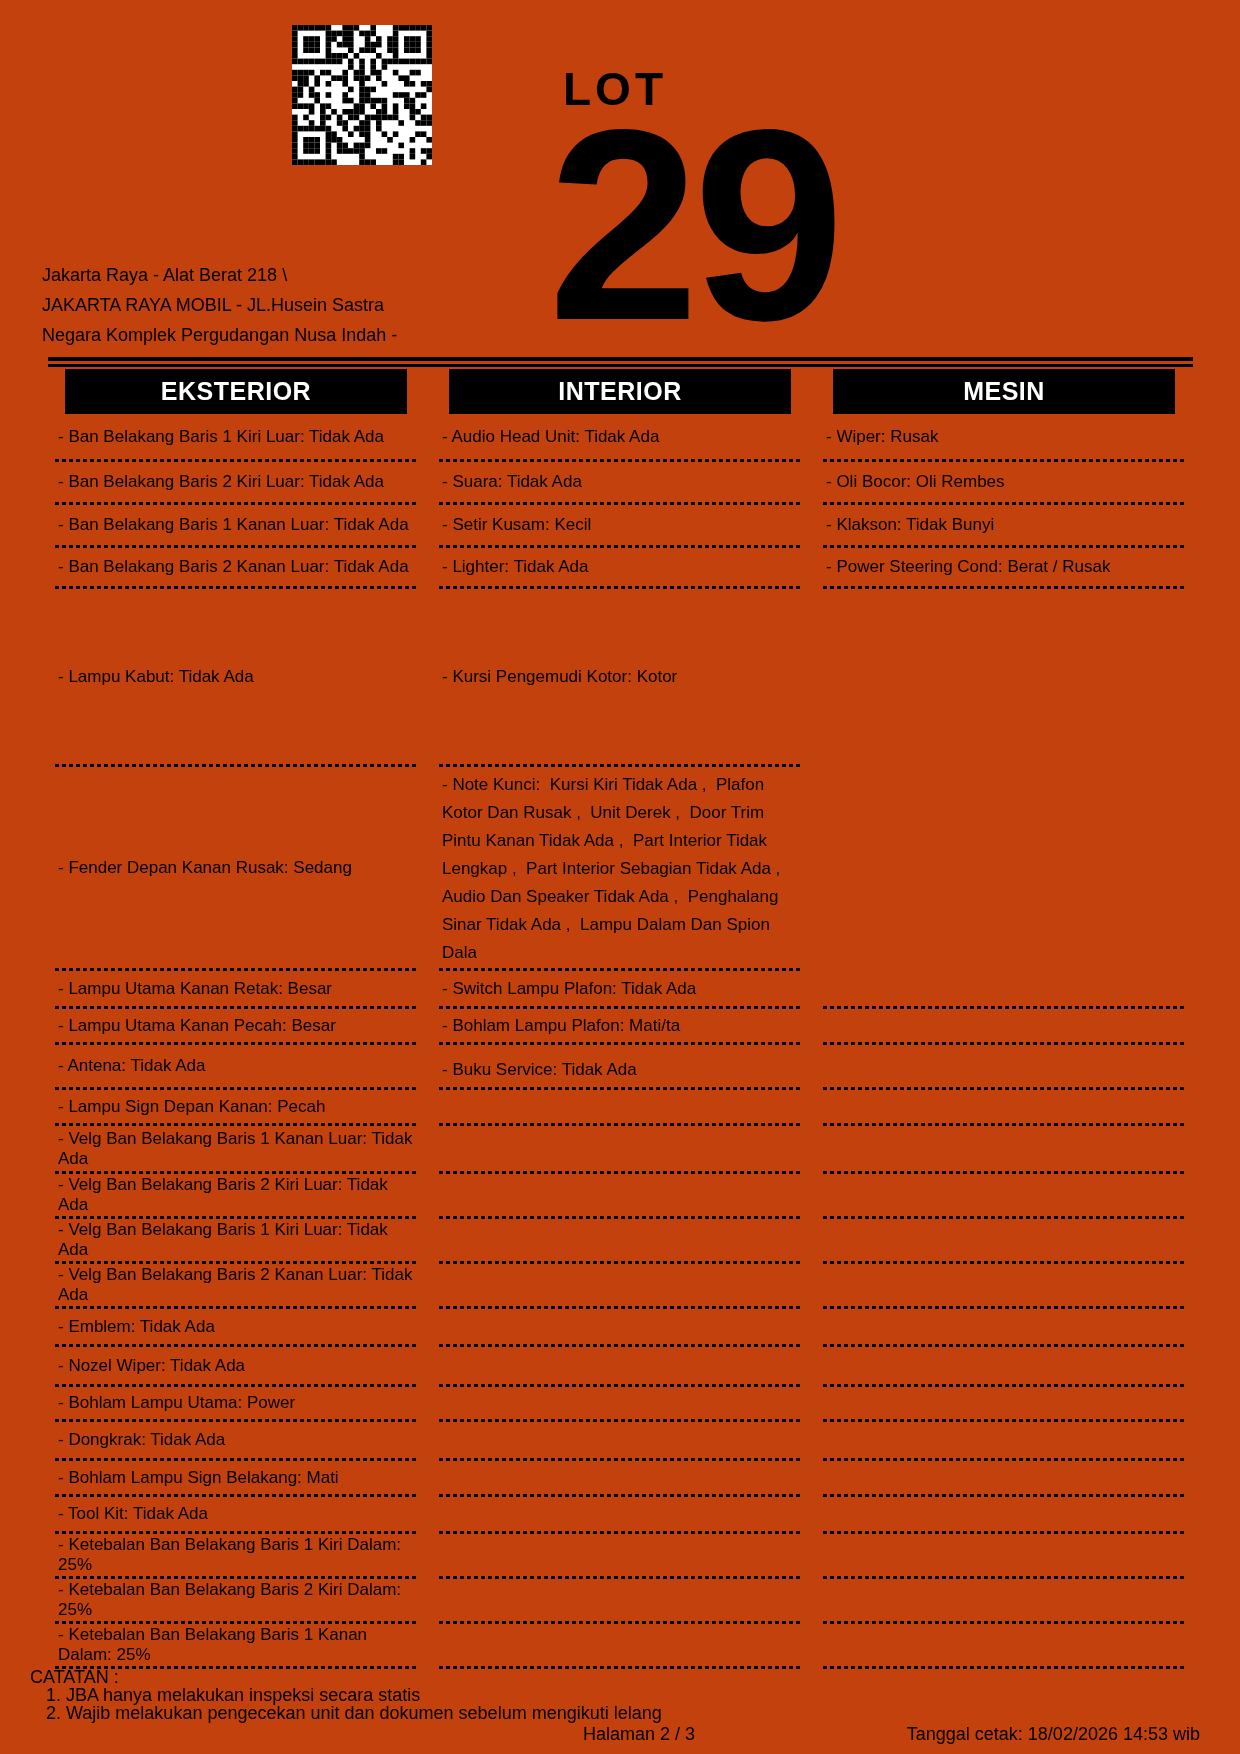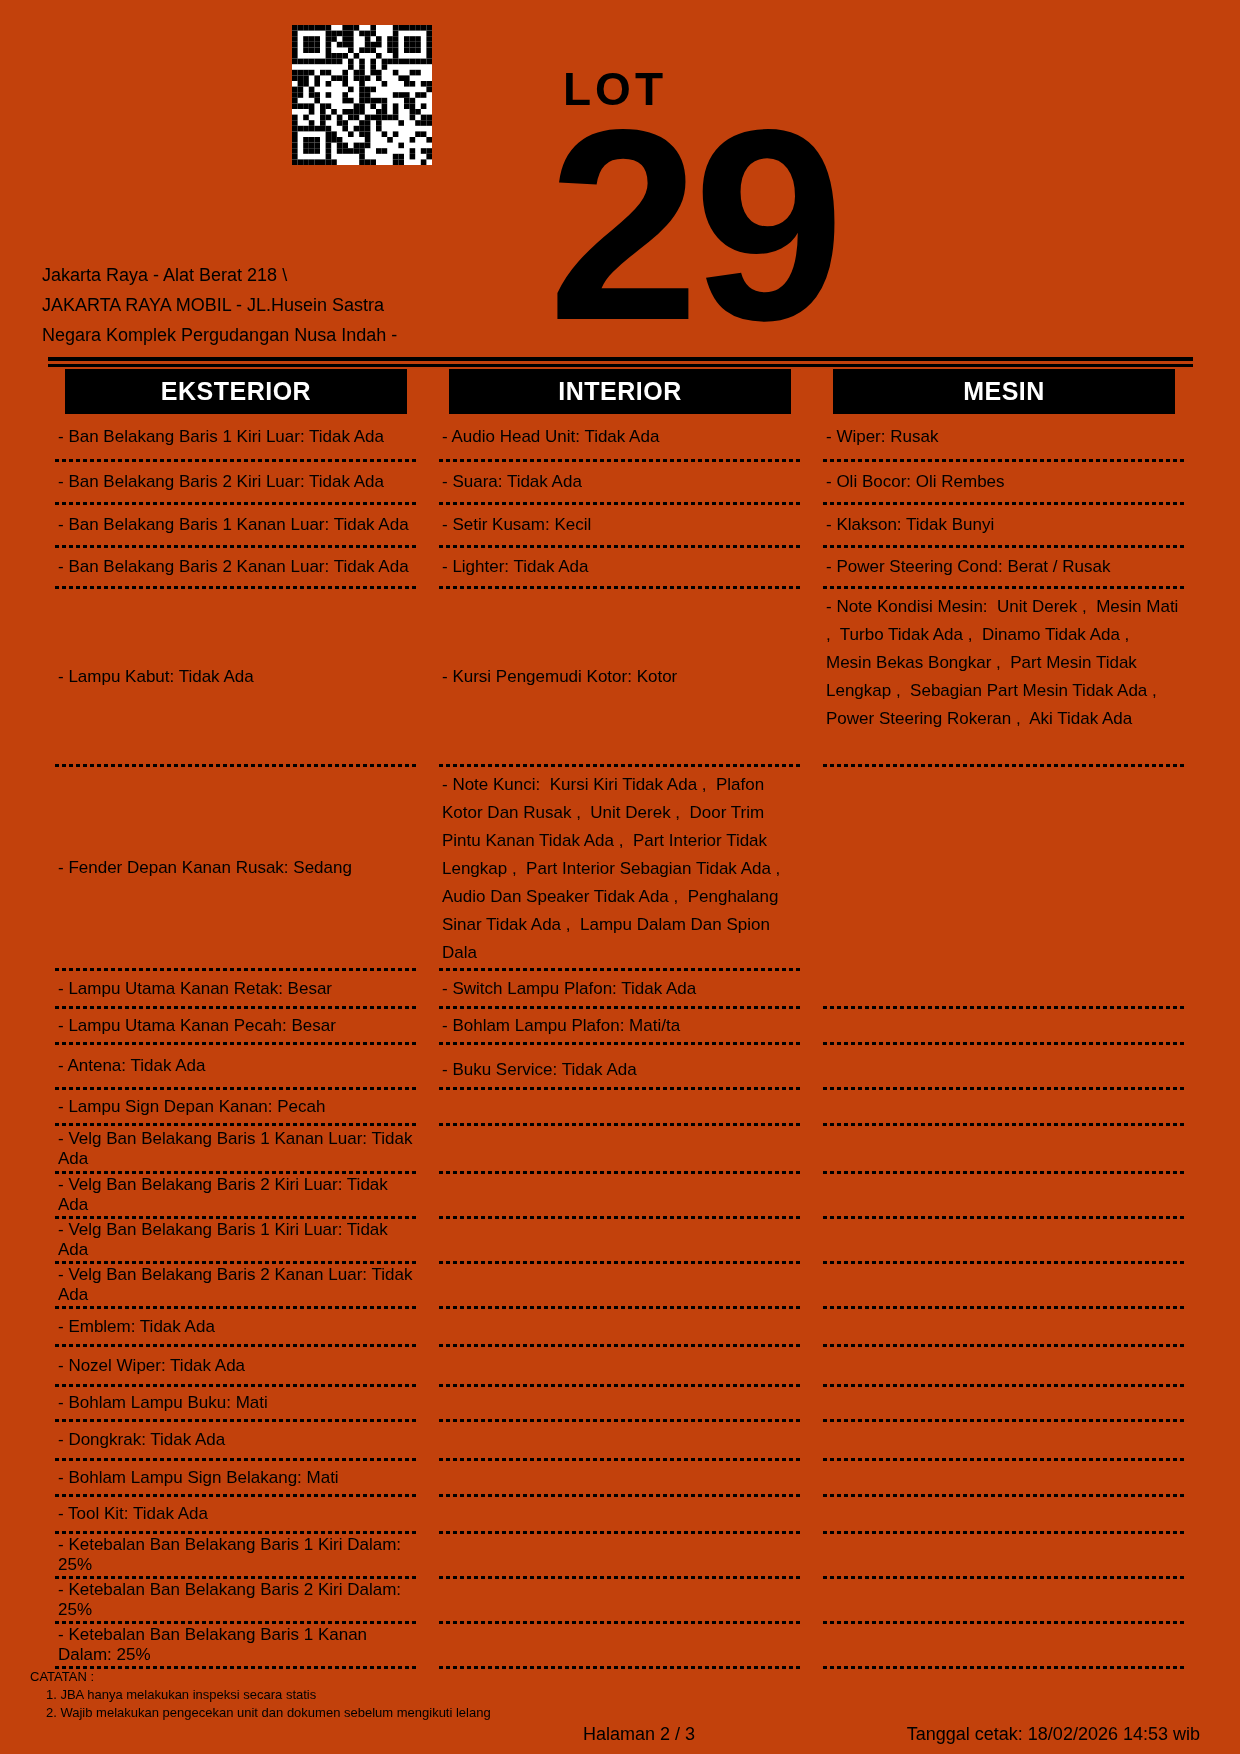--- a/index.html
+++ b/index.html
@@ -59,21 +59,21 @@
     white-space:pre-wrap;
     overflow:hidden;
   }
   .cell.c2{width:363px;}
   .cell.note{
     align-items:flex-start;
     line-height:28px;
     padding-top:4px;
   }
   
-  .catatan{position:absolute;left:30px;top:1668px;font-size:13px;line-height:18px;}
+  .catatan{position:absolute;left:30px;top:1668px;font-size:18px;line-height:18px;}
   .catatan .item{padding-left:16px;}
   .halaman{position:absolute;left:583px;top:1724px;font-size:18px;}
   .tanggal{position:absolute;right:40px;top:1724px;font-size:18px;}
 </style>
 </head>
 <body>
 
 <div class="page">
 
   <div class="qr" id="qr"><svg width="140" height="140" viewBox="0 0 140 140" xmlns="http://www.w3.org/2000/svg">
@@ -435,21 +435,20 @@
           <div class="cell c2" style="min-height: 43px;">- Klakson: Tidak Bunyi</div>
         </div>
         <div class="row">
           <div class="cell c0" style="min-height: 41px;">- Ban Belakang Baris 2 Kanan Luar: Tidak Ada</div>
           <div class="cell c1" style="min-height: 41px;">- Lighter: Tidak Ada</div>
           <div class="cell c2" style="min-height: 41px;">- Power Steering Cond: Berat / Rusak</div>
         </div>
         <div class="row">
           <div class="cell c0" style="min-height: 178px;">- Lampu Kabut: Tidak Ada</div>
           <div class="cell c1" style="min-height: 178px;">- Kursi Pengemudi Kotor: Kotor</div>
-          <div class="cell c2 note" style="min-height: 178px;">- Note Kondisi Mesin:  Unit Derek ,  Mesin Mati ,  Turbo Tidak Ada ,  Dinamo Tidak Ada ,  Mesin Bekas Bongkar ,  Part Mesin Tidak Lengkap ,  Sebagian Part Mesin Tidak Ada ,  Power Steering Rokeran ,  Aki Tidak Ada</div>
         </div>
         <div class="row">
           <div class="cell c0" style="min-height: 201px;">- Fender Depan Kanan Rusak: Sedang</div>
           <div class="cell c2 note" style="min-height: 201px;">- Note Kunci:  Kursi Kiri Tidak Ada ,  Plafon Kotor Dan Rusak ,  Unit Derek ,  Door Trim Pintu Kanan Tidak Ada ,  Part Interior Tidak Lengkap ,  Part Interior Sebagian Tidak Ada ,  Audio Dan Speaker Tidak Ada ,  Penghalang Sinar Tidak Ada ,  Lampu Dalam Dan Spion Dala</div>
         </div>
         <div class="row">
           <div class="cell c0" style="min-height: 38px;">- Lampu Utama Kanan Retak: Besar</div>
           <div class="cell c1" style="min-height: 38px;">- Switch Lampu Plafon: Tidak Ada</div>
           <div class="cell c2" style="min-height: 38px;"></div>
         </div>
@@ -492,21 +491,21 @@
           <div class="cell c0" style="min-height: 38px;">- Emblem: Tidak Ada</div>
           <div class="cell c1" style="min-height: 38px;"></div>
           <div class="cell c2" style="min-height: 38px;"></div>
         </div>
         <div class="row">
           <div class="cell c0" style="min-height: 40px;">- Nozel Wiper: Tidak Ada</div>
           <div class="cell c1" style="min-height: 40px;"></div>
           <div class="cell c2" style="min-height: 40px;"></div>
         </div>
         <div class="row">
-          <div class="cell c0" style="min-height: 35px;">- Bohlam Lampu Buku: Mati</div>
+          <div class="cell c0" style="min-height: 35px;">- Bohlam Lampu Utama: Power</div>
           <div class="cell c1" style="min-height: 35px;"></div>
           <div class="cell c2" style="min-height: 35px;"></div>
         </div>
         <div class="row">
           <div class="cell c0" style="min-height: 39px;">- Dongkrak: Tidak Ada</div>
           <div class="cell c1" style="min-height: 39px;"></div>
           <div class="cell c2" style="min-height: 39px;"></div>
         </div>
         <div class="row">
           <div class="cell c0" style="min-height: 36px;">- Bohlam Lampu Sign Belakang: Mati</div>

